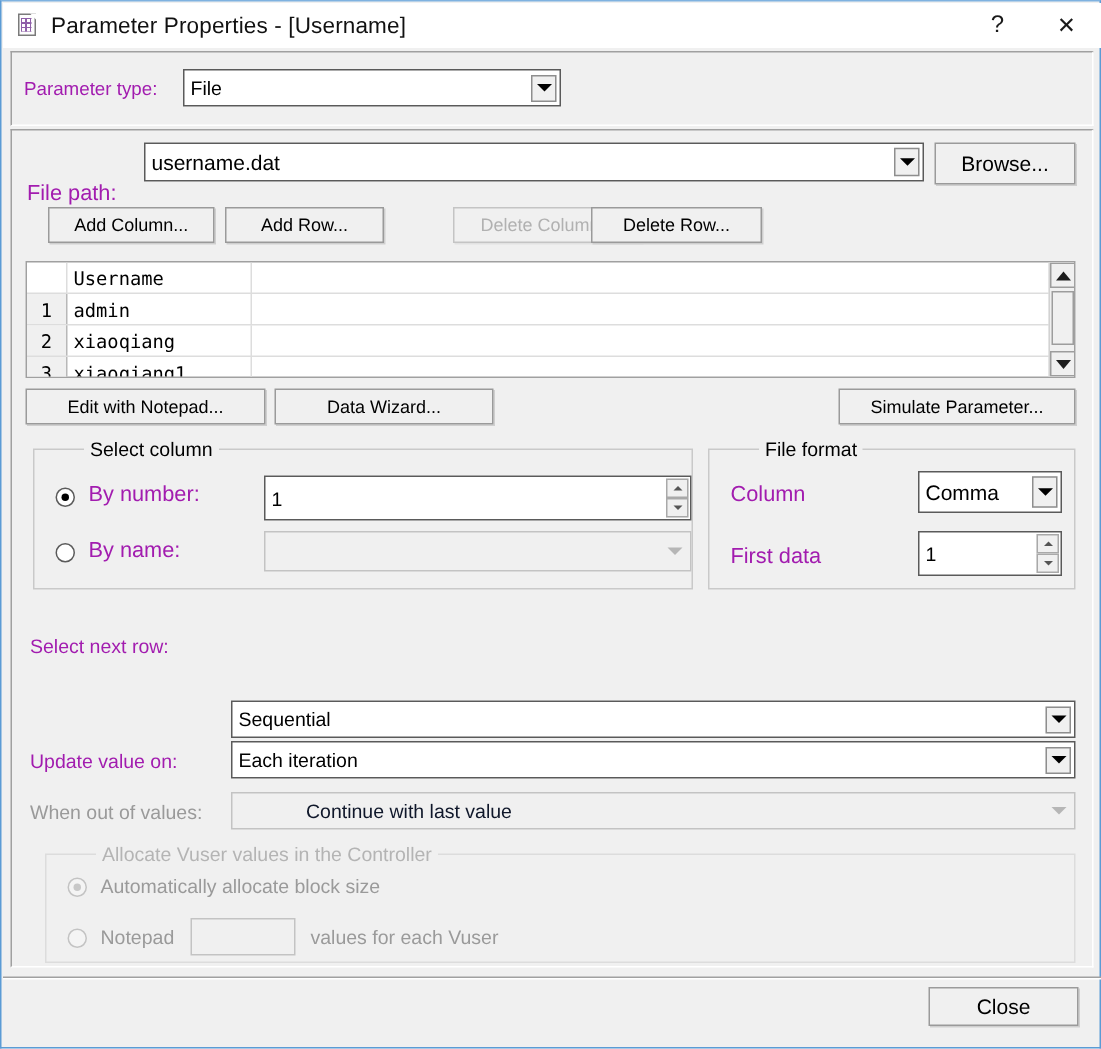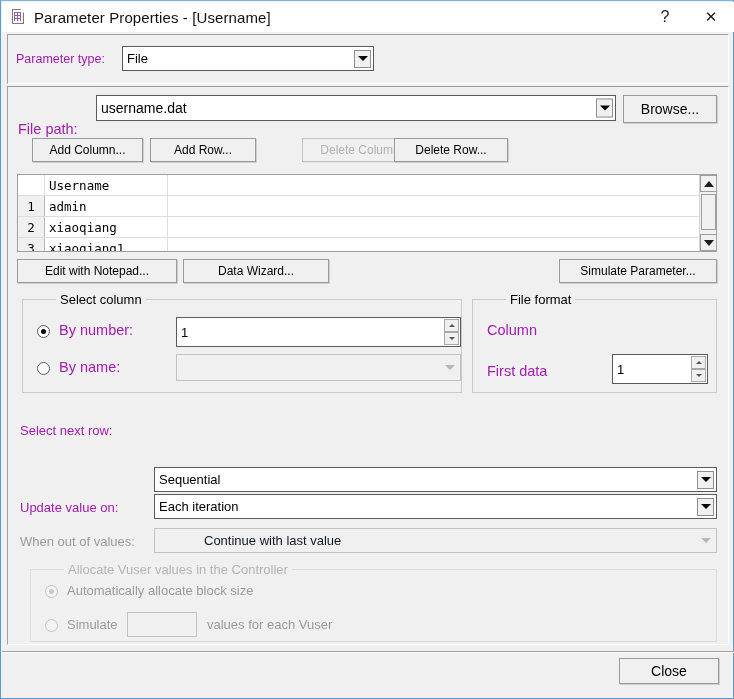--- a/index.html
+++ b/index.html
@@ -392,20 +392,26 @@
         <span class="arrowbox">
             <span class="tri"></span>
           </span>
       </div>
     </div>
 
     <div class="group" style="left:464px; top:212px; width:245px; height:94px;">
       <div class="gtitle">File format</div>
 
       <div class="lbl big" style="left:14px; top:22px;">Column</div>
+      <div class="combo" style="left:139px; top:14px; width:96px; height:28px;">
+        <span class="val" style="font-size:14px;">Comma</span>
+        <span class="arrowbox">
+            <span class="tri"></span>
+          </span>
+      </div>
 
       <div class="lbl big" style="left:14px; top:63px;">First data</div>
       <div class="txtbox" style="left:139px; top:54px; width:96px; height:30px;">
         <span class="val">1</span>
       </div>
       <div class="spin" style="left:218px; top:56px; height:26px;">
         <div class="up">
             <span class="t"></span>
           </div>
         <div class="dn">
@@ -438,21 +444,21 @@
         </span>
     </div>
 
     <div class="group disabled" style="left:22px; top:482px; width:687px; height:73px;">
       <div class="gtitle">Allocate Vuser values in the Controller</div>
 
       <div class="radio dis checked" style="left:14px; top:15px;"></div>
       <div class="lbl dim" style="left:36px; top:13px; font-size:13px;">Automatically allocate block size</div>
 
       <div class="radio dis" style="left:14px; top:49px;"></div>
-      <div class="lbl dim" style="left:36px; top:47px; font-size:13px;">Simulate</div>
+      <div class="lbl dim" style="left:36px; top:47px; font-size:13px;">Notepad</div>
       <div class="txtbox disabled" style="left:96px; top:42px; width:70px; height:25px;">
         <span class="val"></span>
       </div>
       <div class="lbl dim" style="left:176px; top:47px; font-size:13px;">values for each Vuser</div>
     </div>
 
   </div>
 
   <div class="hrule" style="left:1px; top:650px; width:732px;"></div>
   <div class="btn" style="left:618px; top:657px; width:100px; height:26px; font-size:14px;">Close</div>

